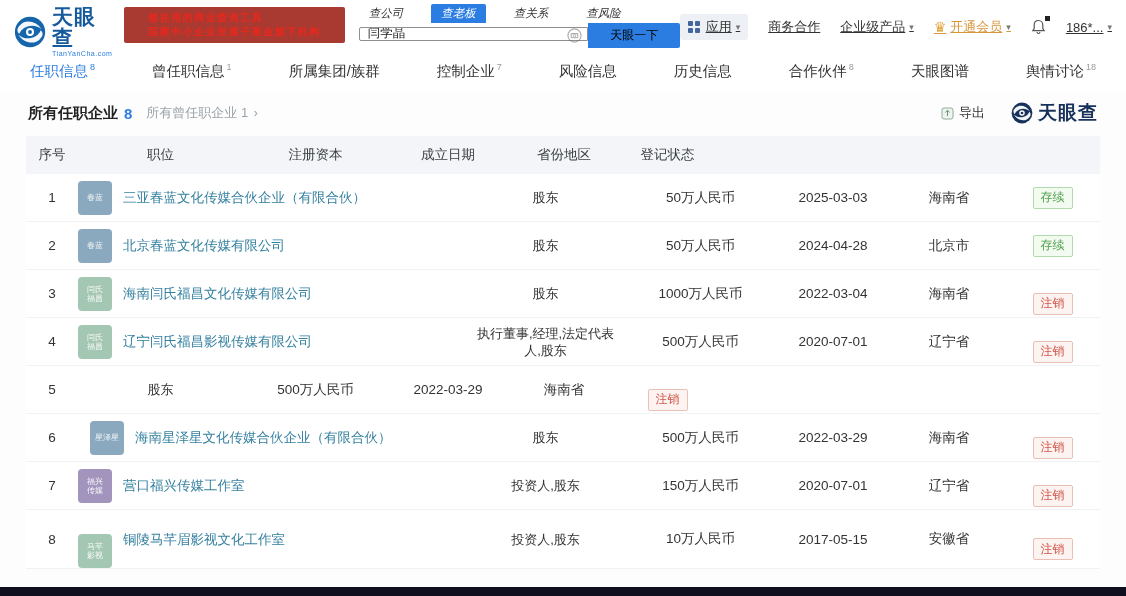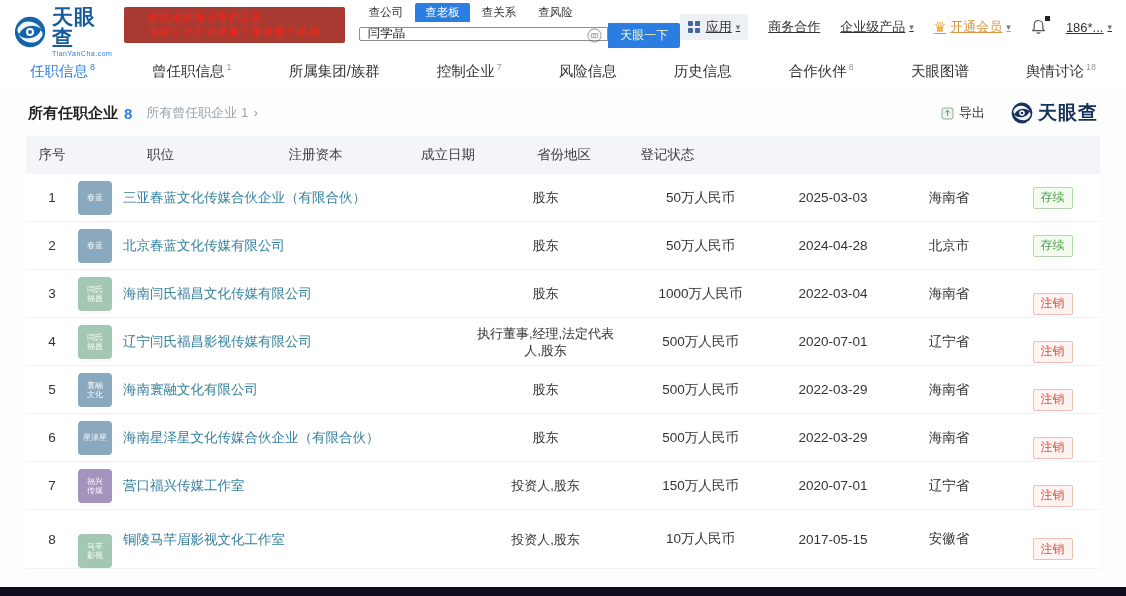--- a/index.html
+++ b/index.html
@@ -11,30 +11,30 @@
   .topbar { display:flex; align-items:flex-start; padding:4px 14px 0 14px; height:50px; background:#fff; }
   .logo { display:flex; align-items:center; gap:6px; margin-top:2px; }
   .logo-swirl { width:34px; height:34px; }
   .logo-txt { line-height:1; }
   .logo-name { font-size:21px; font-weight:bold; color:#155a9c; letter-spacing:1px; }
   .logo-domain { font-size:7px; color:#2b7de1; margin-top:2px; letter-spacing:.5px; }
   .banner { margin-left:10px; margin-top:3px; background:#a93a31; padding:4px 24px; border-radius:2px; }
   .banner div { font-size:10px; font-weight:bold; color:#e8281e; letter-spacing:1.5px; line-height:14px; white-space:nowrap; }
 
   .searchblock { margin-left:14px; width:360px; }
-  .stabs { display:flex; gap:2px; font-size:11.5px; height:18px; align-items:flex-end; }
+  .stabs { display:flex; gap:18px; font-size:11.5px; height:18px; align-items:flex-start;font-style:italic; }
   .stab { padding:2px 10px; color:#333; cursor:pointer; }
   .stab.active { background:#2b7de1; color:#fff; border-radius:2px 2px 0 0; }
   .srow { display:flex; margin-top:1px; }
   .sinputwrap { position:relative; flex:1; }
   .sinput { width:100%; height:14px; border:1px solid #8f8f8f; border-radius:2px 0 0 2px;
     font-size:12.5px; padding:0 26px 0 8px; color:#222; outline:none;
     font-family:"Liberation Sans","DejaVu Sans",sans-serif; }
   .cam { position:absolute; right:6px; top:5px; width:15px; height:15px; opacity:.55; }
-  .sbtn { width:72px; height:25px; background:#2b7de1; color:#fef9c3; border:none; font-size:12px;
+  .sbtn { width:92px; height:25px; background:#2b7de1; color:#000000; border:none; font-size:12px;
     border-radius:0 2px 2px 0; cursor:pointer; font-family:inherit; }
 
   .topmenu { margin-left:auto; display:flex; align-items:center; gap:20px; margin-top:10px; font-size:13px; color:#333; white-space:nowrap; }
   .menu-item { display:flex; align-items:center; gap:4px; cursor:pointer;text-decoration:underline; }
   .apps-chip { background:#edf1f6; border-radius:3px; padding:4px 8px; }
   .gridicon { display:inline-grid; grid-template-columns:5px 5px; grid-gap:1.5px; margin-right:2px; }
   .gridicon i { width:5px; height:5px; background:#44649c; border-radius:1px; }
   .caret { font-size:9px; color:#777; }
   .vip { color:#d9963e; }
   .vip .crown { font-size:14px; color:#e0a43c; }
@@ -257,35 +257,30 @@
       <a class="clink">辽宁闫氏福昌影视传媒有限公司</a>
     </div>
     <div class="c col-pos pos">执行董事,经理,法定代表人,股东</div>
     <div class="c col-cap">500万人民币</div>
     <div class="c col-date">2020-07-01</div>
     <div class="c col-region">辽宁省</div>
     <div class="c col-status"><span class="badge cancelled">注销</span></div>
   </div>
         <div class="trow">
     <div class="c col-no">5</div>
-    <div class="c col-name name">
-      <span class="cicon" style="background: rgb(138, 169, 191);">寰融
-文化</span>
-      <a class="clink">海南寰融文化有限公司</a>
-    </div>
     <div class="c col-pos pos">股东</div>
     <div class="c col-cap">500万人民币</div>
     <div class="c col-date">2022-03-29</div>
     <div class="c col-region">海南省</div>
     <div class="c col-status"><span class="badge cancelled">注销</span></div>
   </div>
         <div class="trow">
     <div class="c col-no">6</div>
     <div class="c col-name name">
-      <span class="cicon" style="background: rgb(138, 169, 191);">星泽星</span>
+      <span class="cicon" style="background: rgb(138, 169, 191); margin-left: 12px;">星泽星</span>
       <a class="clink">海南星泽星文化传媒合伙企业（有限合伙）</a>
     </div>
     <div class="c col-pos pos">股东</div>
     <div class="c col-cap">500万人民币</div>
     <div class="c col-date">2022-03-29</div>
     <div class="c col-region">海南省</div>
     <div class="c col-status"><span class="badge cancelled">注销</span></div>
   </div>
         <div class="trow">
     <div class="c col-no">7</div>

